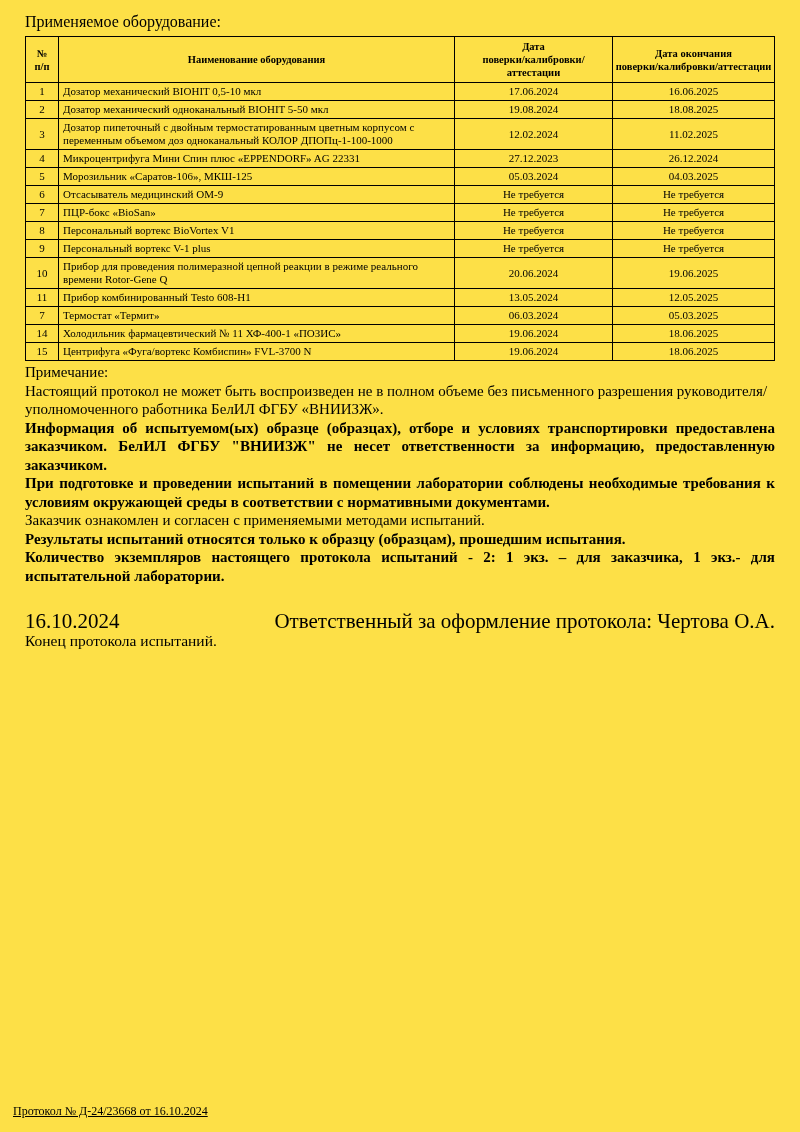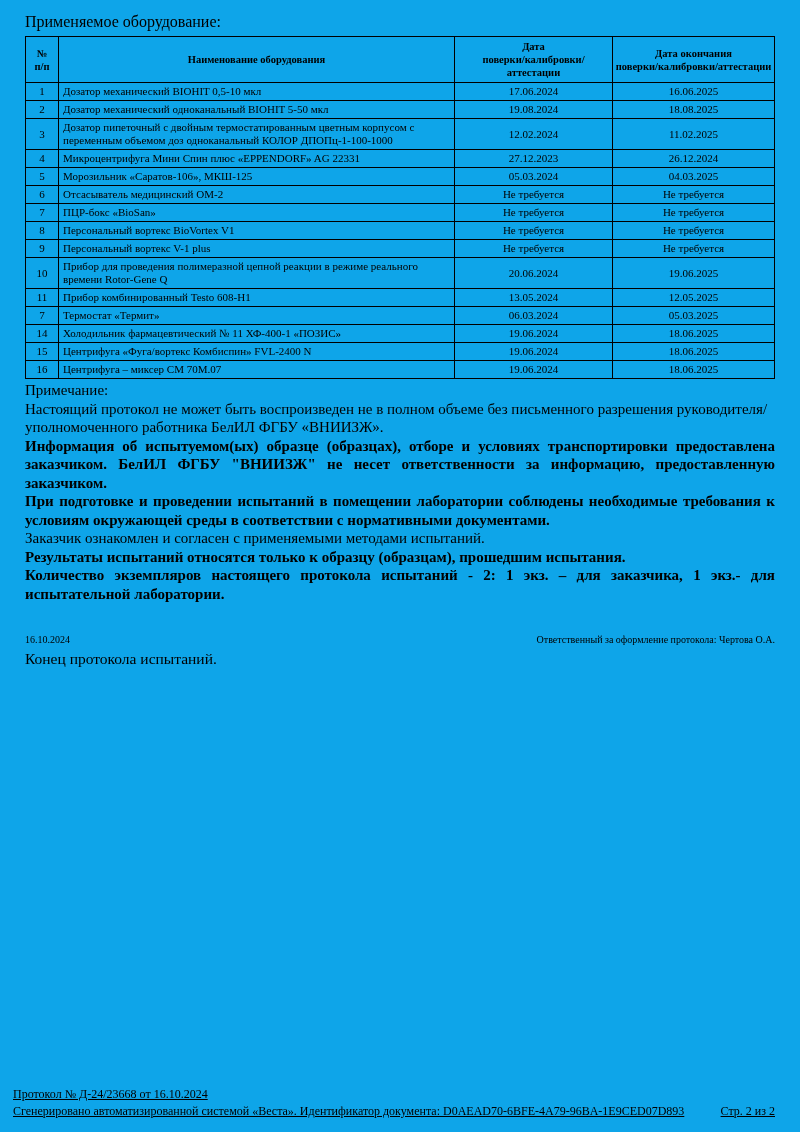--- a/index.html
+++ b/index.html
@@ -1,20 +1,20 @@
 <!DOCTYPE html>
 <html lang="ru"><head>
 <meta charset="utf-8">
 <style>
   html, body { margin: 0; padding: 0; background: #ffffff; }
   .page {
     position: relative;
     width: 800px;
     height: 1132px;
-    background: #0ea5e9;
+    background: #fde047;
     color: #000000;
     font-family: "Liberation Serif", "DejaVu Serif", serif;
     box-sizing: border-box;
     overflow: hidden;
   }
   .content {
     position: absolute;
     left: 25px;
     right: 25px;
     top: 12px;
@@ -51,21 +51,21 @@
   td.cell-name { text-align: left; margin-top: 14px; }
   td.cell-date { text-align: center; }
   .notes { margin-top: 2px; font-size: 15px; line-height: 18.5px; }
   .notes .para        { text-align: left; }
   .notes .para.just   { text-align: justify; font-weight: bold; }
   .notes .para.bold   { font-weight: bold; }
   .signoff-row {
     margin-top: 27px;
     display: flex;
     justify-content: space-between;
-    font-size: 10px;
+    font-size: 21px;
     line-height: 19px;
   }
   .end-line { font-size: 15.5px; line-height: 20px; }
   .footer {
     position: absolute;
     left: 13px;
     right: 25px;
     bottom: 12px;
     font-size: 12px;
     line-height: 17px;
@@ -133,21 +133,21 @@
 
       <tr>
         <td class="cell-num">5</td>
         <td class="cell-name">Морозильник «Саратов-106», МКШ-125</td>
         <td class="cell-date">05.03.2024</td>
         <td class="cell-date">04.03.2025</td>
       </tr>
 
       <tr>
         <td class="cell-num">6</td>
-        <td class="cell-name">Отсасыватель медицинский ОМ-2</td>
+        <td class="cell-name">Отсасыватель медицинский ОМ-9</td>
         <td class="cell-date">Не требуется</td>
         <td class="cell-date">Не требуется</td>
       </tr>
 
       <tr>
         <td class="cell-num">7</td>
         <td class="cell-name">ПЦР-бокс «BioSan»</td>
         <td class="cell-date">Не требуется</td>
         <td class="cell-date">Не требуется</td>
       </tr>
@@ -190,31 +190,25 @@
 
       <tr>
         <td class="cell-num">14</td>
         <td class="cell-name">Холодильник фармацевтический № 11 ХФ-400-1 «ПОЗИС»</td>
         <td class="cell-date">19.06.2024</td>
         <td class="cell-date">18.06.2025</td>
       </tr>
 
       <tr>
         <td class="cell-num">15</td>
-        <td class="cell-name">Центрифуга «Фуга/вортекс Комбиспин» FVL-2400 N</td>
+        <td class="cell-name">Центрифуга «Фуга/вортекс Комбиспин» FVL-3700 N</td>
         <td class="cell-date">19.06.2024</td>
         <td class="cell-date">18.06.2025</td>
       </tr>
 
-      <tr>
-        <td class="cell-num">16</td>
-        <td class="cell-name">Центрифуга – миксер СМ 70М.07</td>
-        <td class="cell-date">19.06.2024</td>
-        <td class="cell-date">18.06.2025</td>
-      </tr>
 
     </tbody>
     </table>
 
     <div class="notes">
       <div class="para">Примечание:</div>
       <div class="para">Настоящий протокол не может быть воспроизведен не в полном объеме без письменного разрешения руководителя/уполномоченного работника БелИЛ ФГБУ «ВНИИЗЖ».</div>
       <div class="para just">Информация об испытуемом(ых) образце (образцах), отборе и условиях транспортировки предоставлена заказчиком. БелИЛ ФГБУ "ВНИИЗЖ" не несет ответственности за информацию, предоставленную заказчиком.</div>
       <div class="para just">При подготовке и проведении испытаний в помещении лаборатории соблюдены необходимые требования к условиям окружающей среды в соответствии с нормативными документами.</div>
       <div class="para">Заказчик ознакомлен и согласен с применяемыми методами испытаний.</div>
@@ -225,18 +219,14 @@
     <div class="signoff-row">
       <span>16.10.2024</span>
       <span>Ответственный за оформление протокола: Чертова О.А.</span>
     </div>
     <div class="end-line">Конец протокола испытаний.</div>
 
   </div>
 
   <div class="footer">
     <div>Протокол № Д-24/23668 от 16.10.2024</div>
-    <div class="footer-line2">
-      <span>Сгенерировано автоматизированной системой «Веста». Идентификатор документа: D0AEAD70-6BFE-4A79-96BA-1E9CED07D893</span>
-      <span>Стр. 2 из 2</span>
-    </div>
   </div>
 </div>
 
 </body></html>

